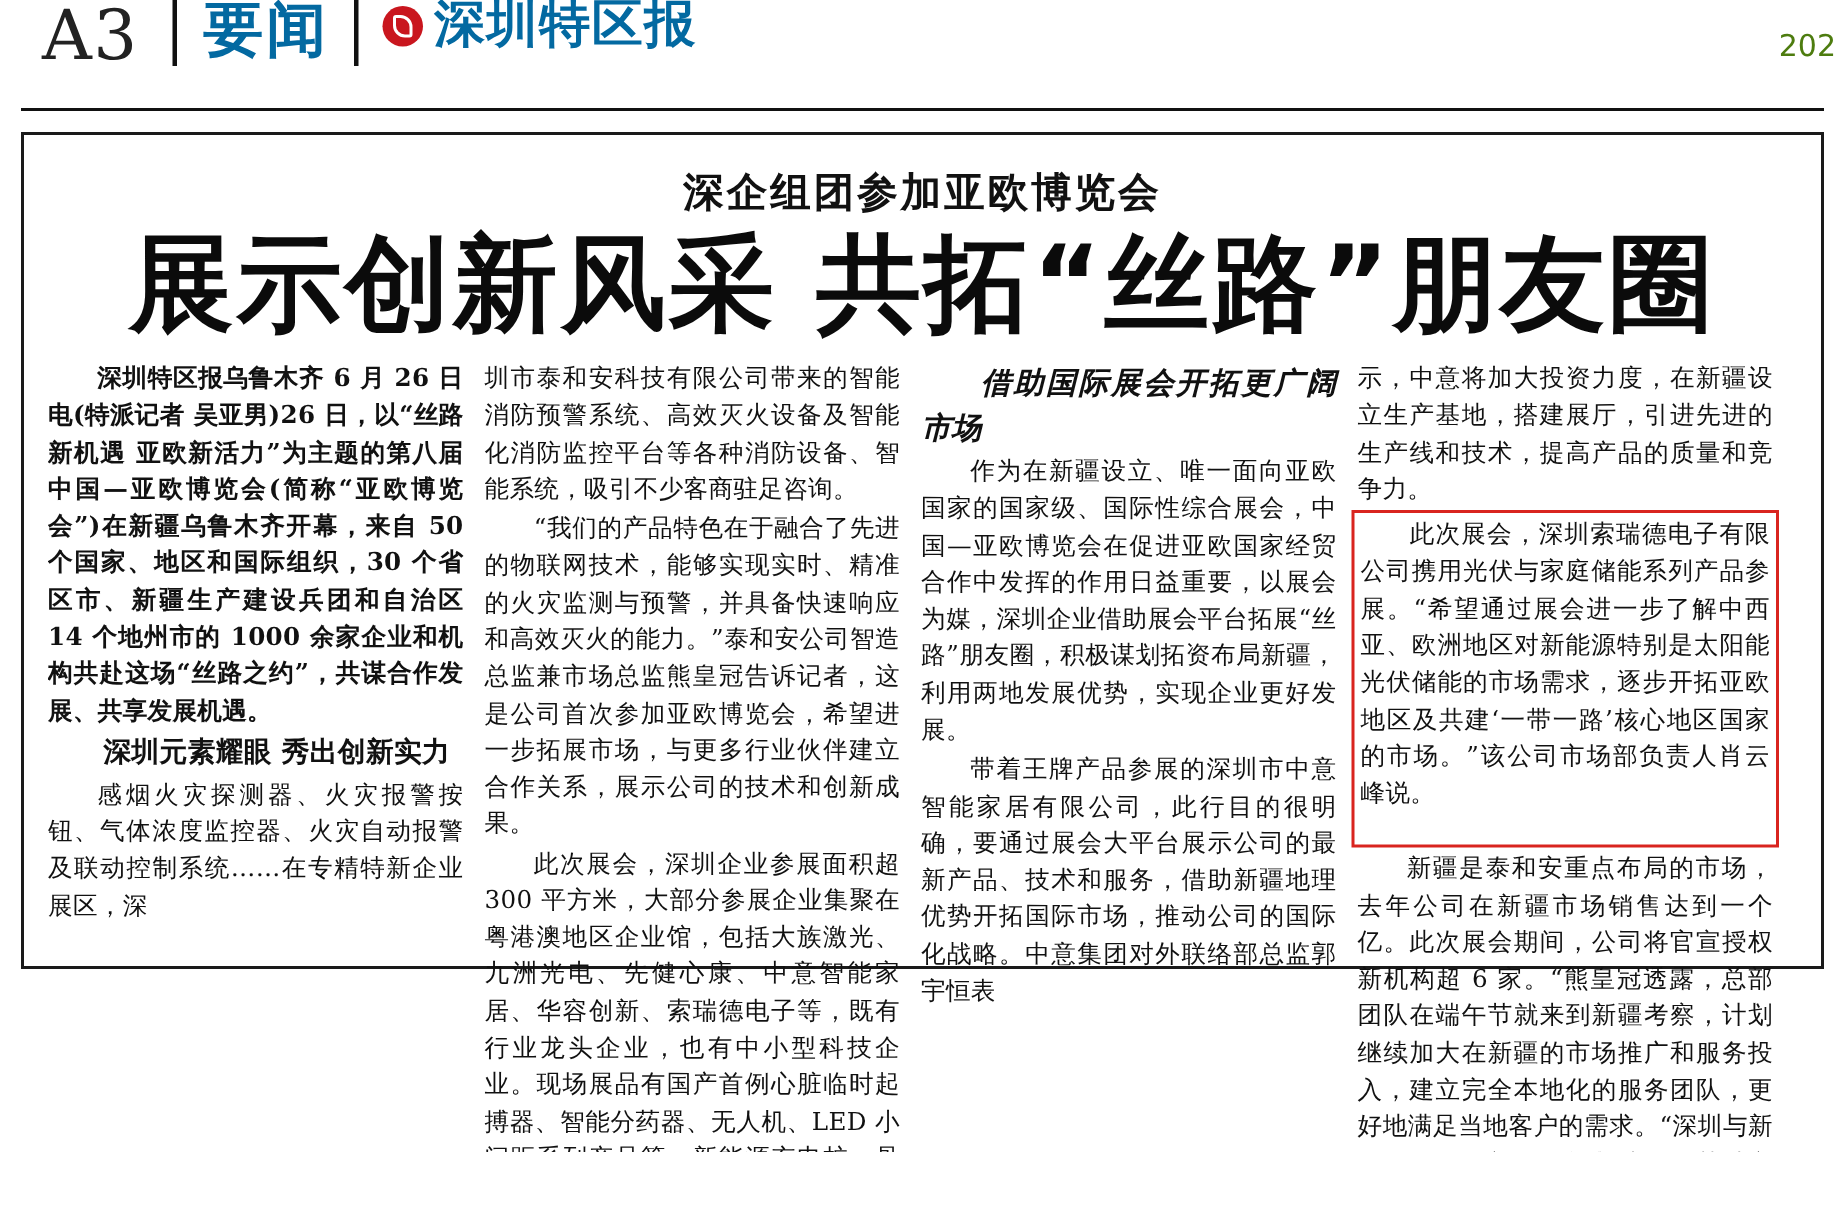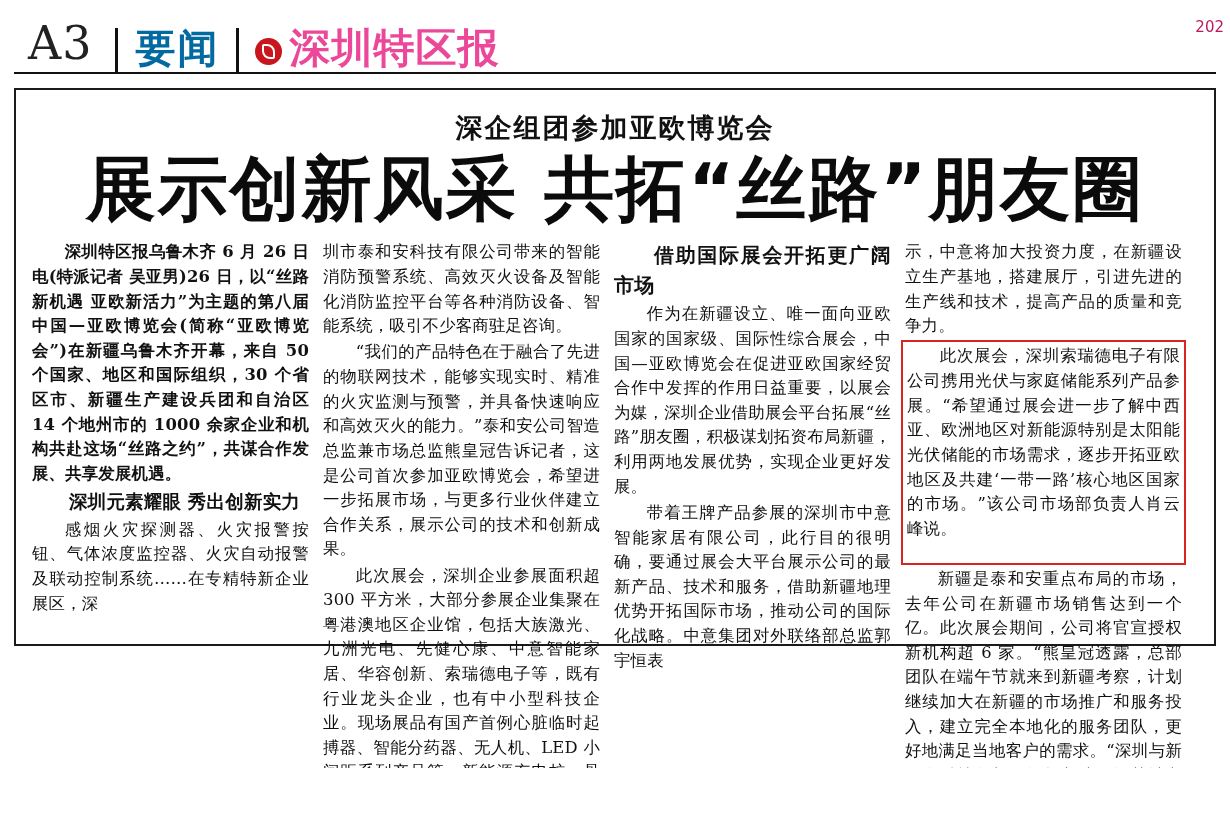--- a/index.html
+++ b/index.html
@@ -14,21 +14,21 @@
     color: #111;
     overflow: hidden;
     position: relative;
   }
 
   
   .masthead {
     position: relative;
     height: 72px;
     display: flex;
-    align-items: flex-end;
+    align-items: flex-start;
     padding: 0 14px;
     box-sizing: border-box;
   }
   .page-num {
     font-family: "DejaVu Serif", "Liberation Serif", serif;
     font-size: 46px;
     font-weight: 400;
     letter-spacing: 1px;
     color: #222;
     padding: 0 22px 6px 14px;
@@ -73,34 +73,34 @@
     position: absolute;
     left: 7px;
     top: 6px;
     width: 13px;
     height: 15px;
     border: 2.5px solid #fff;
     border-radius: 2px 8px 2px 8px;
     box-sizing: border-box;
   }
   .brand-text {
-    font-family: Liberation Mono, monospace;
-    font-weight: bold;
-    font-size: 41px;
-    color: #ec4899;
+    font-family: Liberation Serif, serif;
+    font-weight: bold;
+    font-size: 34px;
+    color: #0369a1;
     letter-spacing: 1px;
     line-height: 1;
   }
   .masthead-date {
     position: absolute;
     right: 6px;
     top: 18px;
     font-family: "DejaVu Sans", "Liberation Sans", sans-serif;
-    font-size: 15px;
-    color: #be185d;
+    font-size: 20px;
+    color: #4d7c0f;
   }
   .masthead-rule {
     height: 2px;
     background: #111;
     margin: 0 14px;
   }
 
   
   .article-frame {
     position: absolute;
@@ -167,20 +167,21 @@
     color: #111;
   }
   .crosshead {
     font-family: "DejaVu Sans", "Liberation Sans", sans-serif;
     font-weight: bold;
     font-size: 20px;
     letter-spacing: 0.5px;
     margin: 5px 0 3px 0;
     text-indent: 0;
     color: #111;
+    font-style: italic;
   }
 
   
   .highlight-box {
     border: 2px solid #d9241f;
     padding: 2px 4px 20px 4px;
     margin: 0 -4px 2px -4px;
     box-sizing: border-box;
   }
 </style>

